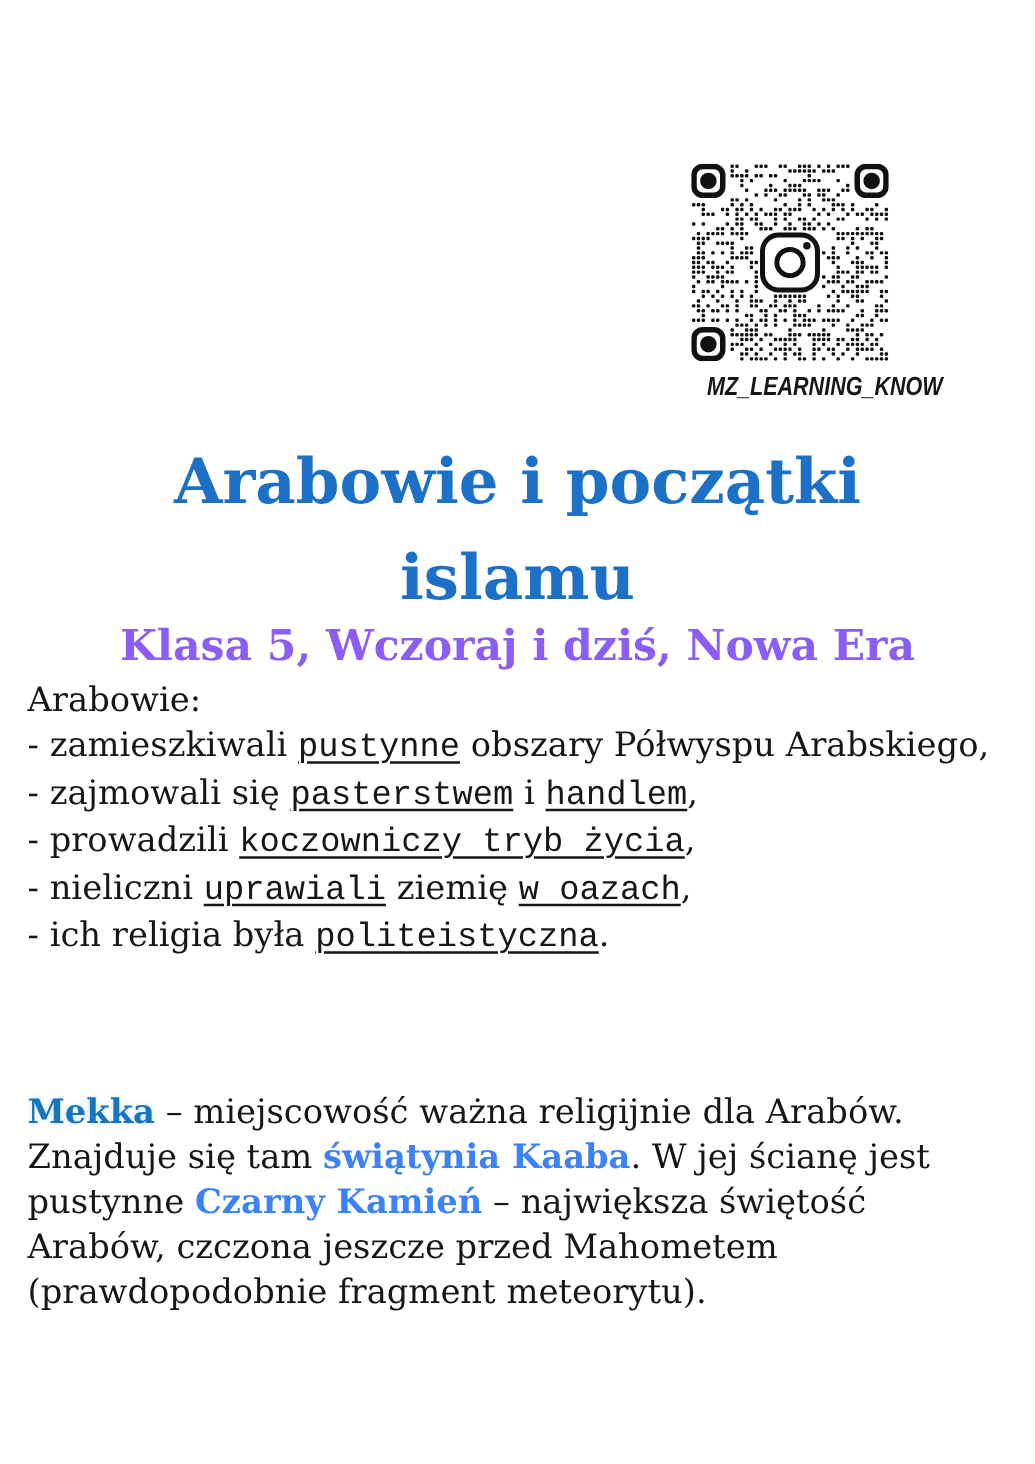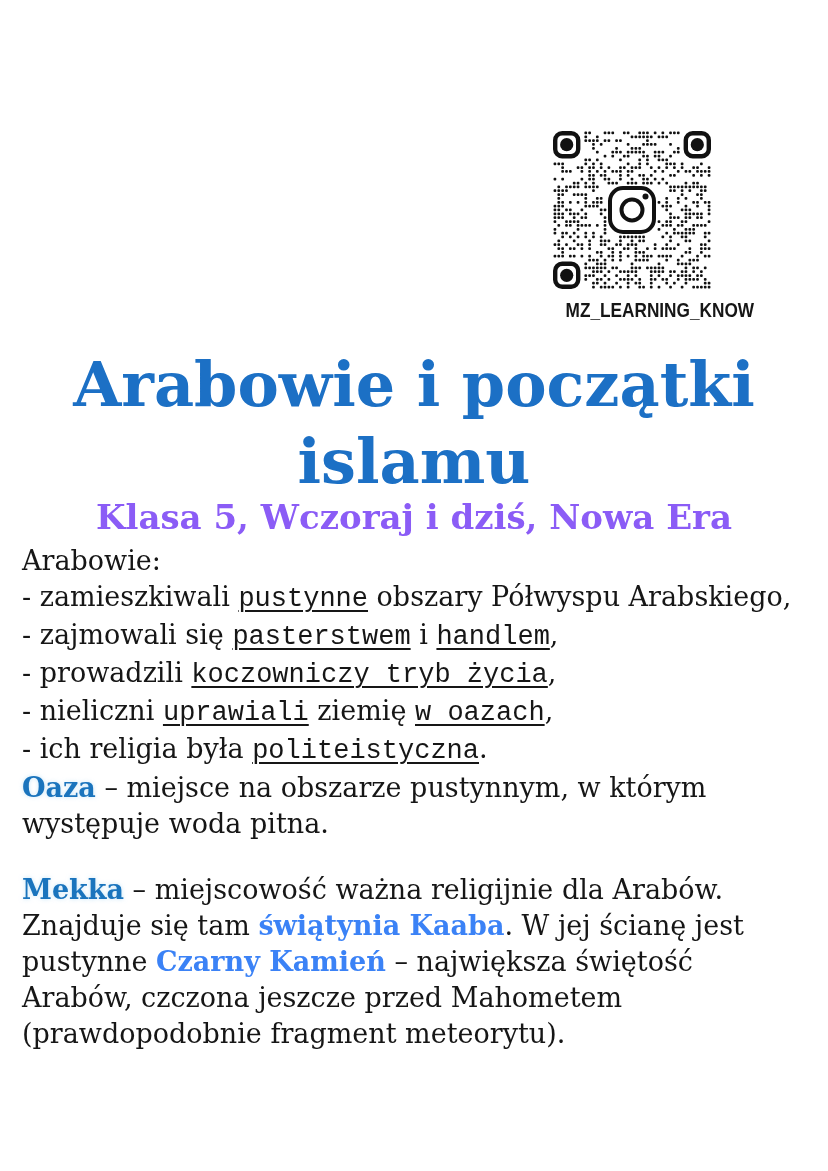--- a/index.html
+++ b/index.html
@@ -5,35 +5,35 @@
   html,body{margin:0;padding:0;}
   #page{
     position:relative;
     width:828px;height:1171px;
     background:#ffffff;
     overflow:hidden;
     font-family:"DejaVu Serif","Liberation Serif",serif;
     color:#141414;
   }
   
-  .qr-block{position:absolute;left:551px;top:131px;width:162px;text-align:center;}
+  .qr-block{position:absolute;left:551px;top:131px;width:162px;text-align:center;font-style:italic;}
   .qr-code{display:block;width:158px;height:158px;margin:0 auto;}
   .qr-label{
     margin-top:10px;
     font-family:"Liberation Sans","DejaVu Sans",sans-serif;
     font-weight:bold;font-size:21px;line-height:21px;
     color:#161616;white-space:nowrap;
     transform:scaleX(0.82);transform-origin:center;
     letter-spacing:0px;
   }
   
   .title{
     position:absolute;left:0;right:0;top:346px;
     text-align:center;
-    font-weight:bold;font-size:62px;line-height:77px;
+    font-weight:bold;font-size:50px;line-height:77px;
     color:#1c70c5;
   }
   .subtitle{
     position:absolute;left:0;right:0;top:497px;
     text-align:center;
     font-weight:bold;font-size:34px;line-height:40px;
     color:#8b5cf6;
   }
   
   .sec{position:absolute;left:22px;font-size:27px;line-height:36px;color:#161616;}
@@ -671,24 +671,20 @@
 
   <div class="sec sec-arabowie">
       <div class="tline"><span>Arabowie:</span></div>
       <div class="tline"><span>- zamieszkiwali </span><span class="u">pustynne</span><span> obszary Półwyspu Arabskiego,</span></div>
       <div class="tline"><span>- zajmowali się </span><span class="u">pasterstwem</span><span> i </span><span class="u">handlem</span><span>,</span></div>
       <div class="tline"><span>- prowadzili </span><span class="u">koczowniczy tryb życia</span><span>,</span></div>
       <div class="tline"><span>- nieliczni </span><span class="u">uprawiali</span><span> ziemię </span><span class="u">w oazach</span><span>,</span></div>
       <div class="tline"><span>- ich religia była </span><span class="u">politeistyczna</span><span>.</span></div>
     </div>
 
-  <div class="sec sec-oaza">
-      <div class="tline"><span class="term">Oaza</span><span> – miejsce na obszarze pustynnym, w którym</span></div>
-      <div class="tline"><span>występuje woda pitna.</span></div>
-    </div>
 
   <div class="sec sec-mekka">
       <div class="tline"><span class="term">Mekka</span><span> – miejscowość ważna religijnie dla Arabów.</span></div>
       <div class="tline"><span>Znajduje się tam </span><span class="b">świątynia Kaaba</span><span>. W jej ścianę jest</span></div>
       <div class="tline"><span>pustynne </span><span class="b">Czarny Kamień</span><span> – największa świętość</span></div>
       <div class="tline"><span>Arabów, czczona jeszcze przed Mahometem</span></div>
       <div class="tline"><span>(prawdopodobnie fragment meteorytu).</span></div>
     </div>
 
 </div>

